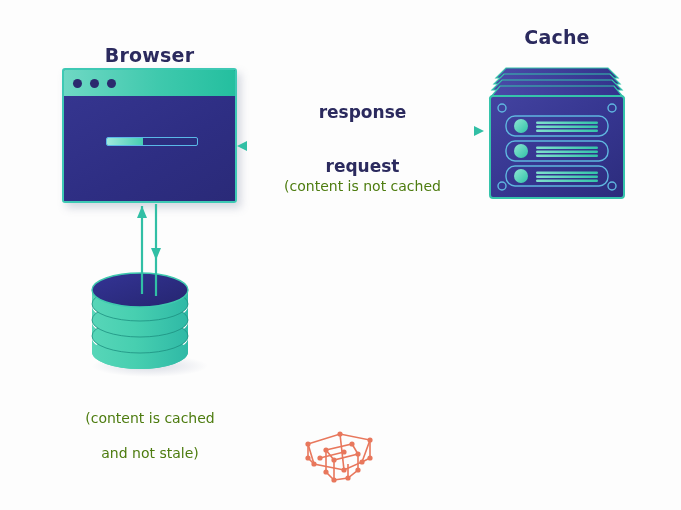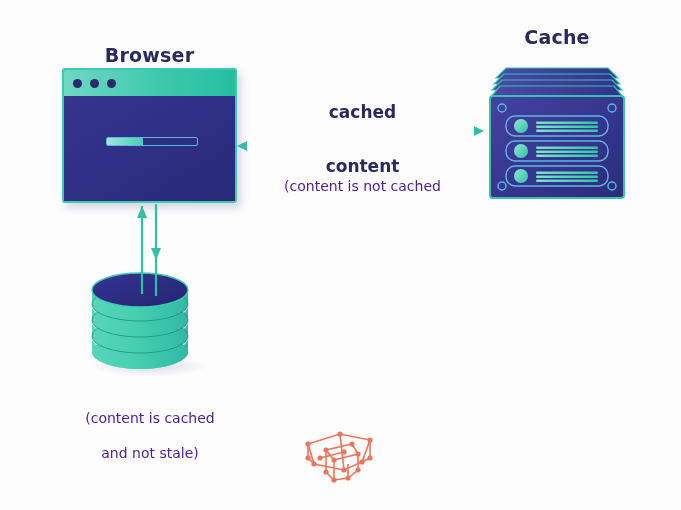--- a/index.html
+++ b/index.html
@@ -29,21 +29,21 @@
     position: absolute;
     color: #2b2a5e;
     font-weight: bold;
     font-size: 19px;
     letter-spacing: 0.2px;
     text-align: center;
     white-space: nowrap;
   }
   .label-sub {
     position: absolute;
-    color: #4c1d95;
+    color: #4d7c0f;
     font-size: 14px;
     line-height: 16px;
     text-align: center;
     white-space: nowrap;
   }
   .label-arrow {
     position: absolute;
     color: #2b2a5e;
     font-weight: bold;
     font-size: 17px;
@@ -150,23 +150,23 @@
 <div class="stage">
 
   <div class="label-title" style="left:62px; top:44px; width:175px;">Browser</div>
 
   <div class="label-title" style="left:484px; top:26px; width:146px;">Cache</div>
 
 
   <div class="label-sub" style="left:60px; top:410px; width:180px;">(content is cached</div>
   <div class="label-sub" style="left:60px; top:426px; width:180px;margin-top:19px;">and not stale)</div>
 
-  <div class="label-arrow" style="left:255px; top:102px; width:215px;">cached</div>
-
-  <div class="label-arrow" style="left:255px; top:156px; width:215px;">content</div>
+  <div class="label-arrow" style="left:255px; top:102px; width:215px;">response</div>
+
+  <div class="label-arrow" style="left:255px; top:156px; width:215px;">request</div>
 
   <div class="label-sub" style="left:255px; top:178px; width:215px;">(content is not cached</div>
 
   <div id="browser-window">
     <div id="browser-titlebar">
       <span class="tb-dot"></span>
       <span class="tb-dot"></span>
       <span class="tb-dot"></span>
     </div>
     <div id="browser-body">

